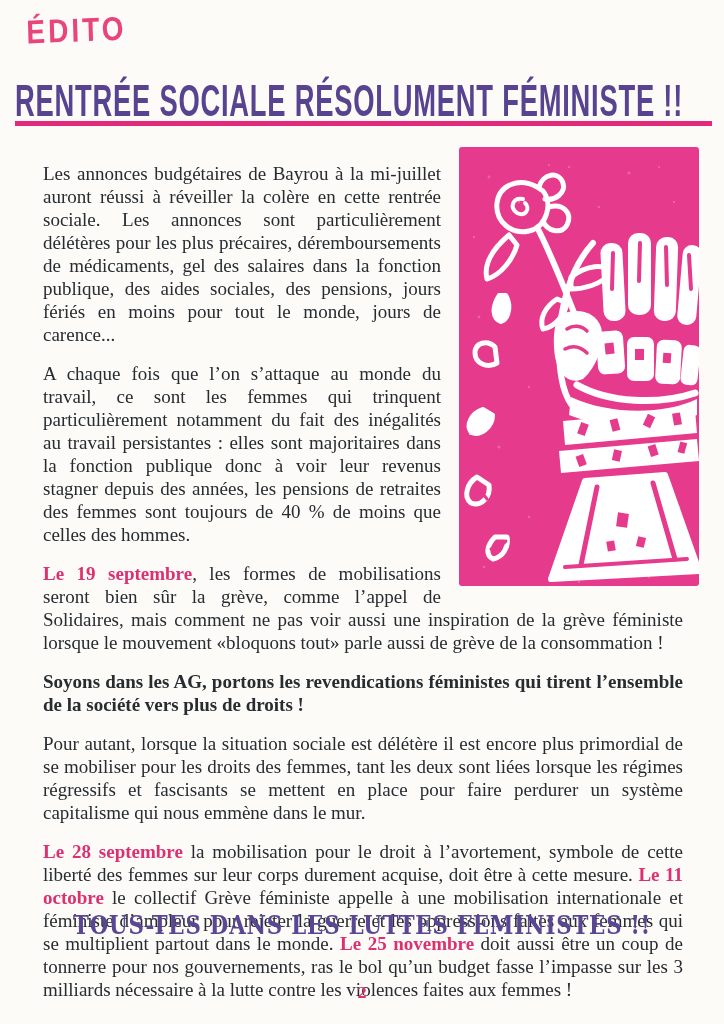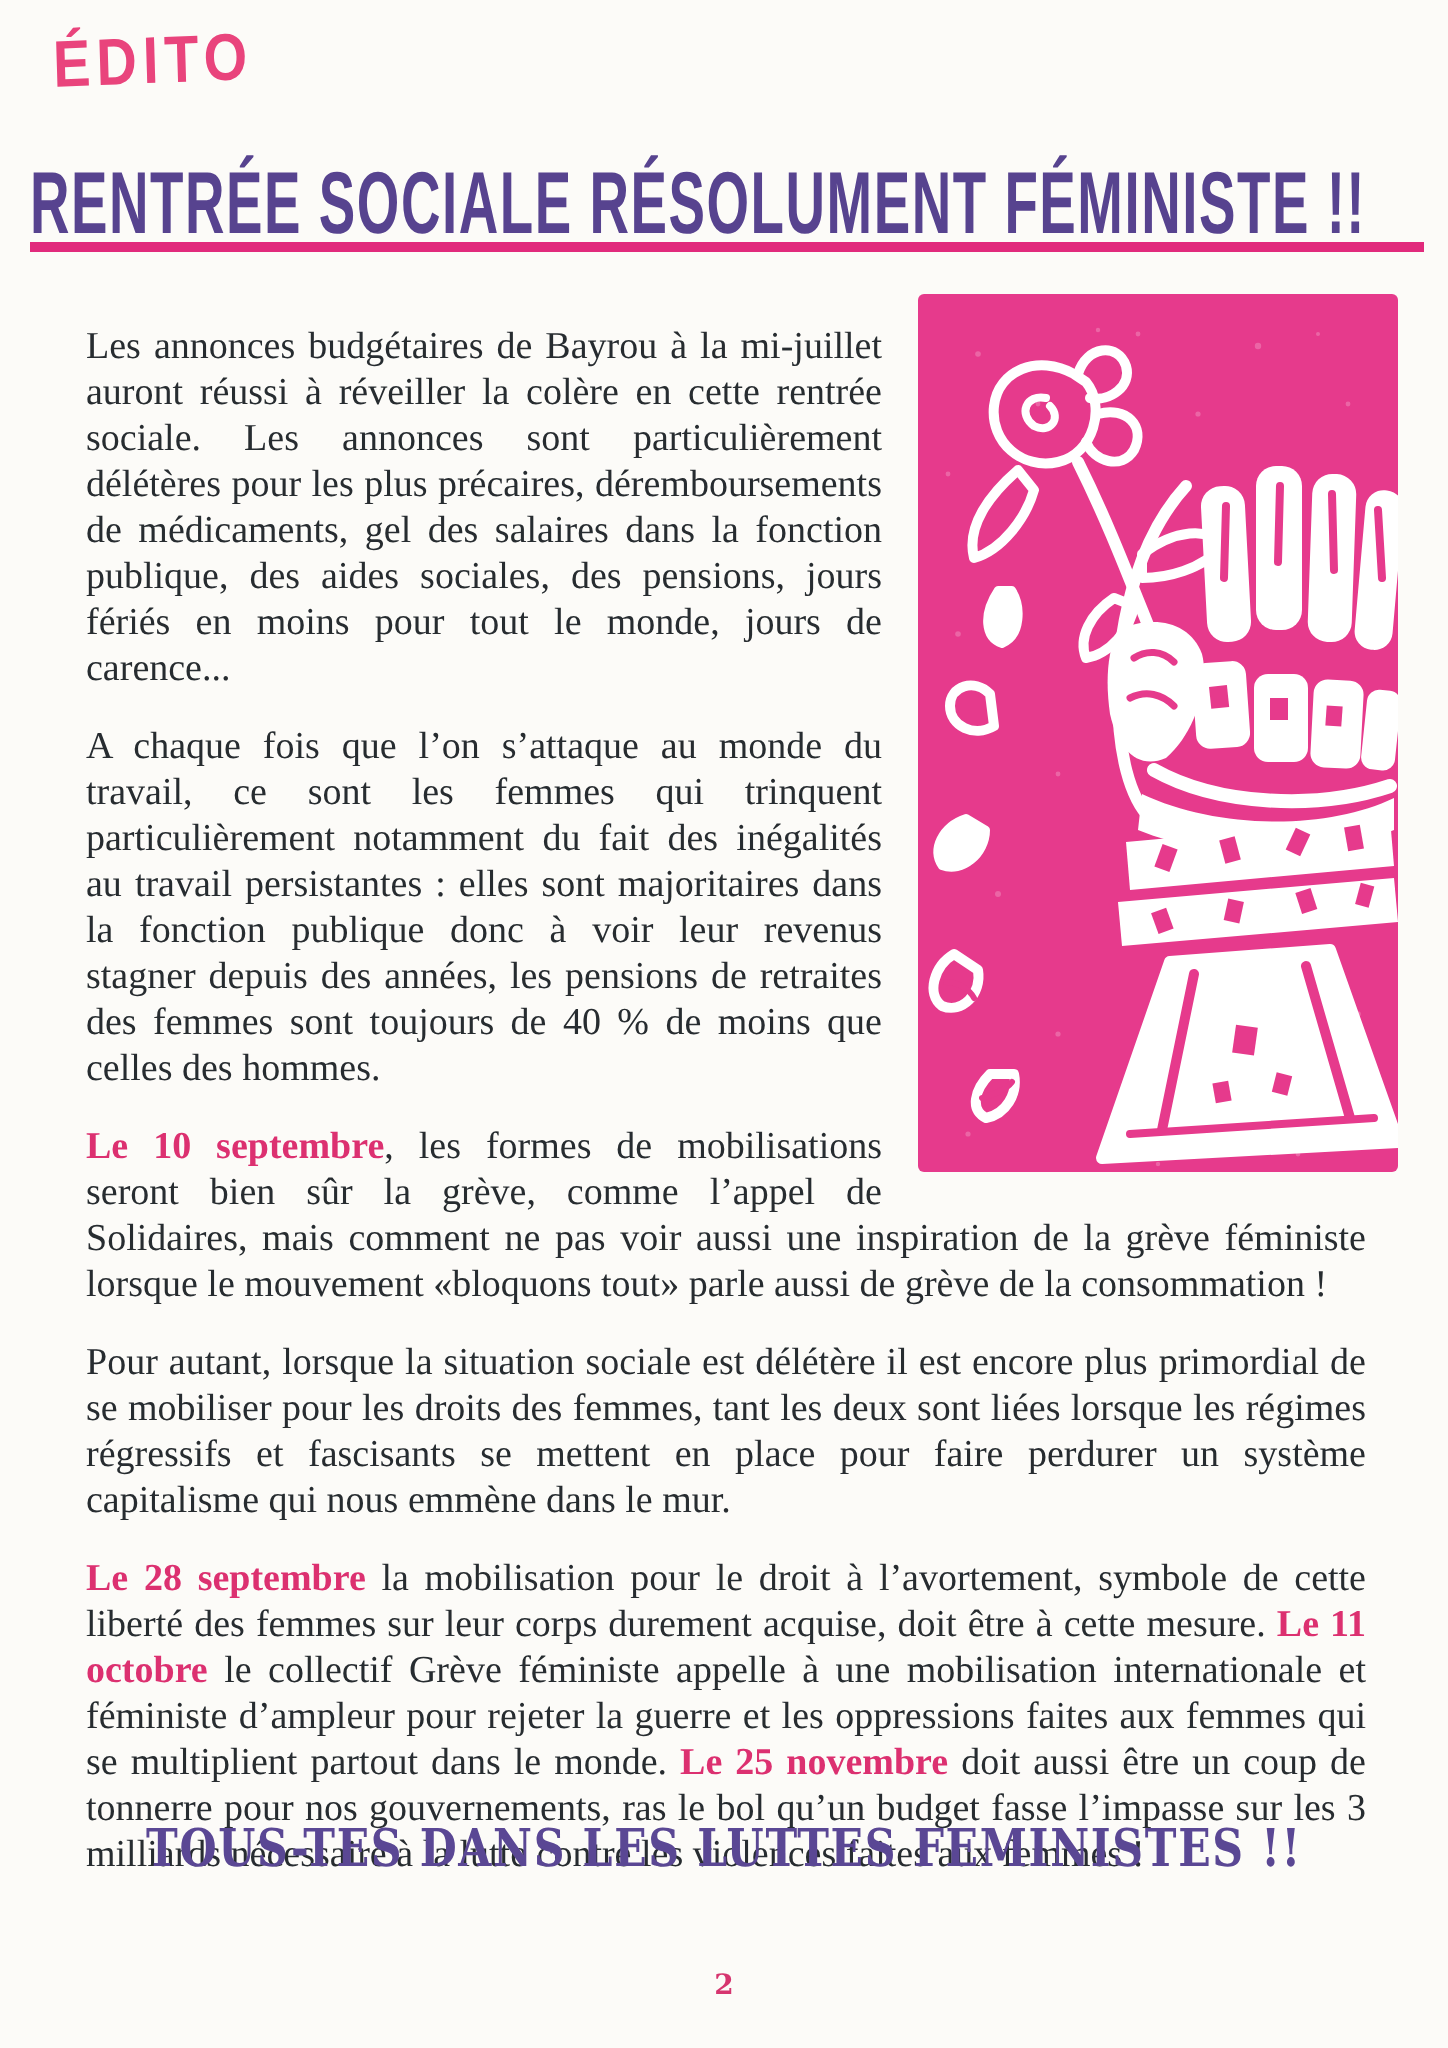--- a/index.html
+++ b/index.html
@@ -193,22 +193,23 @@
           <path d="M36,390 C28,398 26,408 34,412 C44,410 50,400 48,390 Z" stroke-width="5"></path>
           <path d="M32,402 C38,400 44,398 47,394" stroke-width="3" stroke="#e63a8c"></path>
         </g>
       </svg>
     </div>
 
     <p><span>Les annonces budgétaires de Bayrou à la mi-juillet auront réussi à réveiller la colère en cette rentrée sociale. Les annonces sont particulièrement délétères pour les plus précaires, déremboursements de médicaments, gel des salaires dans la fonction publique, des aides sociales, des pensions, jours fériés en moins pour tout le monde, jours de carence...</span></p>
 
     <p><span>A chaque fois que l’on s’attaque au monde du travail, ce sont les femmes qui trinquent particulièrement notamment du fait des inégalités au travail persistantes : elles sont majoritaires dans la fonction publique donc à voir leur revenus stagner depuis des années, les pensions de retraites des femmes sont toujours de 40 % de moins que celles des hommes.</span></p>
 
-    <p><span class="date">Le 10 septembre</span><span>, les formes de mobilisations seront bien sûr la grève, comme l’appel de Solidaires, mais comment ne pas voir aussi une inspiration de la grève féministe lorsque le mouvement «bloquons tout» parle aussi de grève de la consommation !</span></p>
-
+    <p><span class="date">Le 19 septembre</span><span>, les formes de mobilisations seront bien sûr la grève, comme l’appel de Solidaires, mais comment ne pas voir aussi une inspiration de la grève féministe lorsque le mouvement «bloquons tout» parle aussi de grève de la consommation !</span></p>
+
+    <p class="bold-par"><span>Soyons dans les AG, portons les revendications féministes qui tirent l’ensemble de la société vers plus de droits !</span></p>
 
     <p><span>Pour autant, lorsque la situation sociale est délétère il est encore plus primordial de se mobiliser pour les droits des femmes, tant les deux sont liées lorsque les régimes régressifs et fascisants se mettent en place pour faire perdurer un système capitalisme qui nous emmène dans le mur.</span></p>
 
     <p><span class="date">Le 28 septembre</span><span> la mobilisation pour le droit à l’avortement, symbole de cette liberté des femmes sur leur corps durement acquise, doit être à cette mesure. </span><span class="date">Le 11 octobre</span><span> le collectif Grève féministe appelle à une mobilisation internationale et féministe d’ampleur pour rejeter la guerre et les oppressions faites aux femmes qui se multiplient partout dans le monde. </span><span class="date">Le 25 novembre</span><span> doit aussi être un coup de tonnerre pour nos gouvernements, ras le bol qu’un budget fasse l’impasse sur les 3 milliards nécessaire à la lutte contre les violences faites aux femmes !</span></p>
 
   </div>
 
   <div class="slogan">TOUS-TES DANS LES LUTTES FEMINISTES !!</div>
 
   <div class="page-number">2</div>

